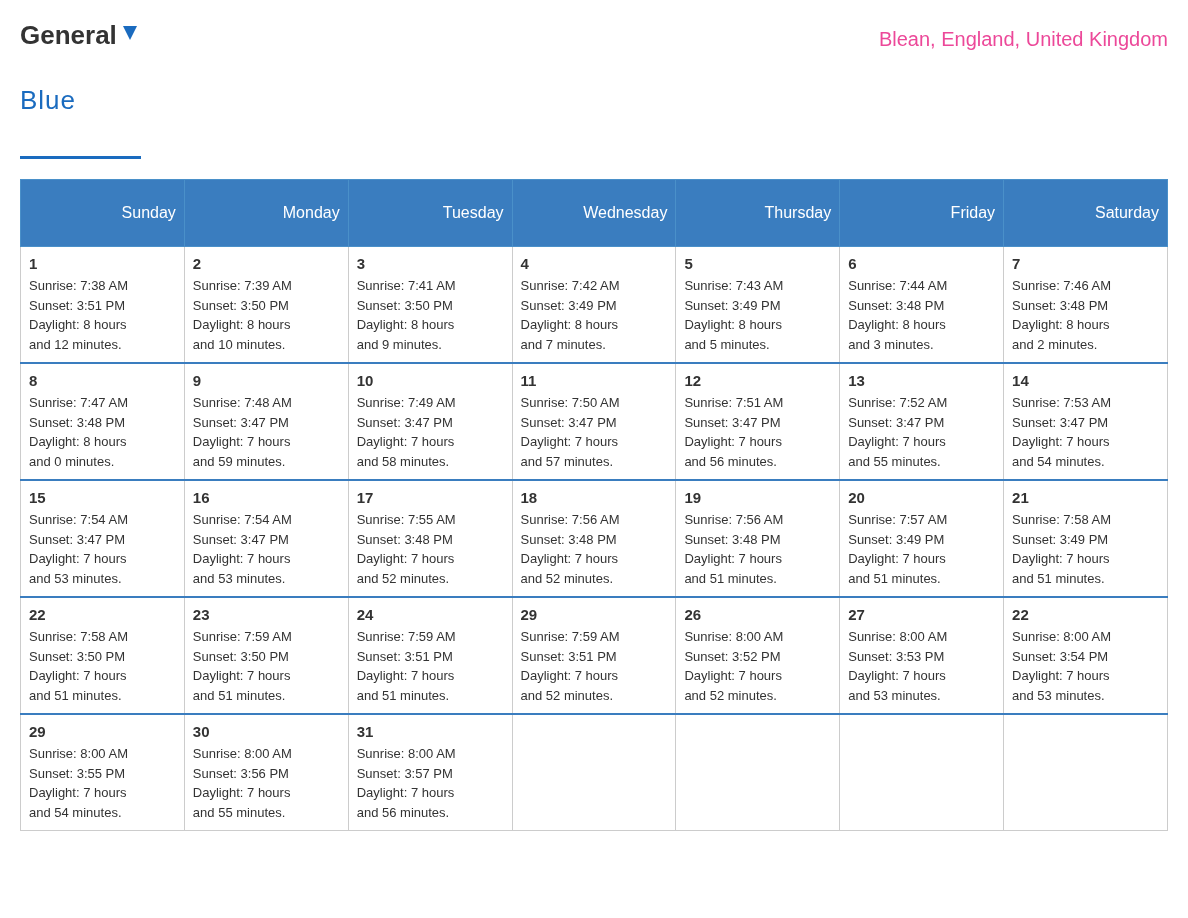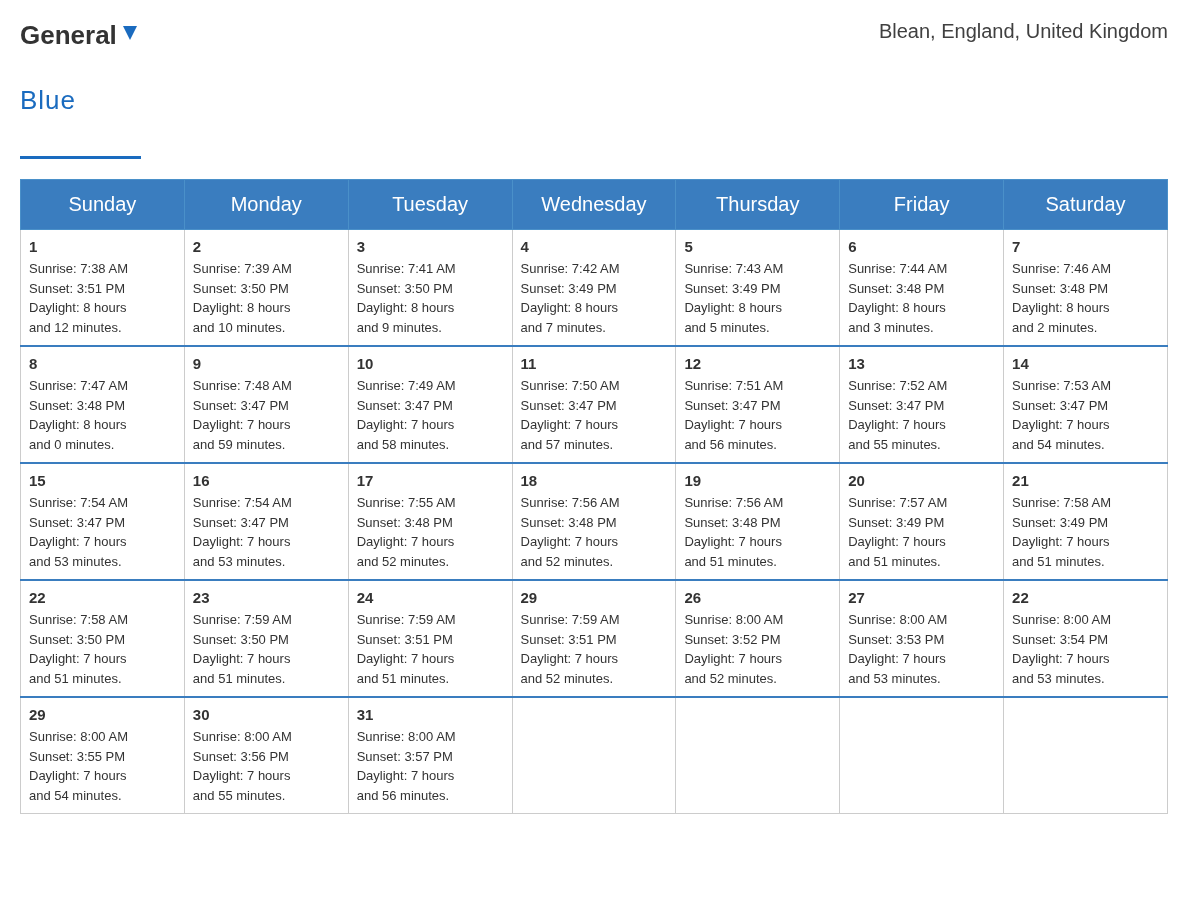--- a/index.html
+++ b/index.html
@@ -25,35 +25,35 @@
     .title-area {
       text-align: right;
     }
     .month-title {
       font-size: 48px;
       font-weight: bold;
       color: #222;
     }
     .location {
       font-size: 20px;
-      color: #404040;
-      margin-top: 0;
+      color: #ec4899;
+      margin-top: 8px;
     }
     .calendar-table {
       width: 100%;
       border-collapse: collapse;
       border: 1px solid #4a90c9;
     }
     .calendar-table th {
       background-color: #3a7dbf;
       color: #fff;
-      font-size: 20px;
+      font-size: 16px;
       font-weight: normal;
-      padding: 13px 8px;
-      text-align: center;
+      padding: 24px 8px;
+      text-align: right;
       border: 1px solid #4a90c9;
     }
     .calendar-table td {
       vertical-align: top;
       padding: 8px;
       border: 1px solid #ccc;
       width: 14.28%;
       height: 110px;
       font-size: 13px;
       color: #333;

